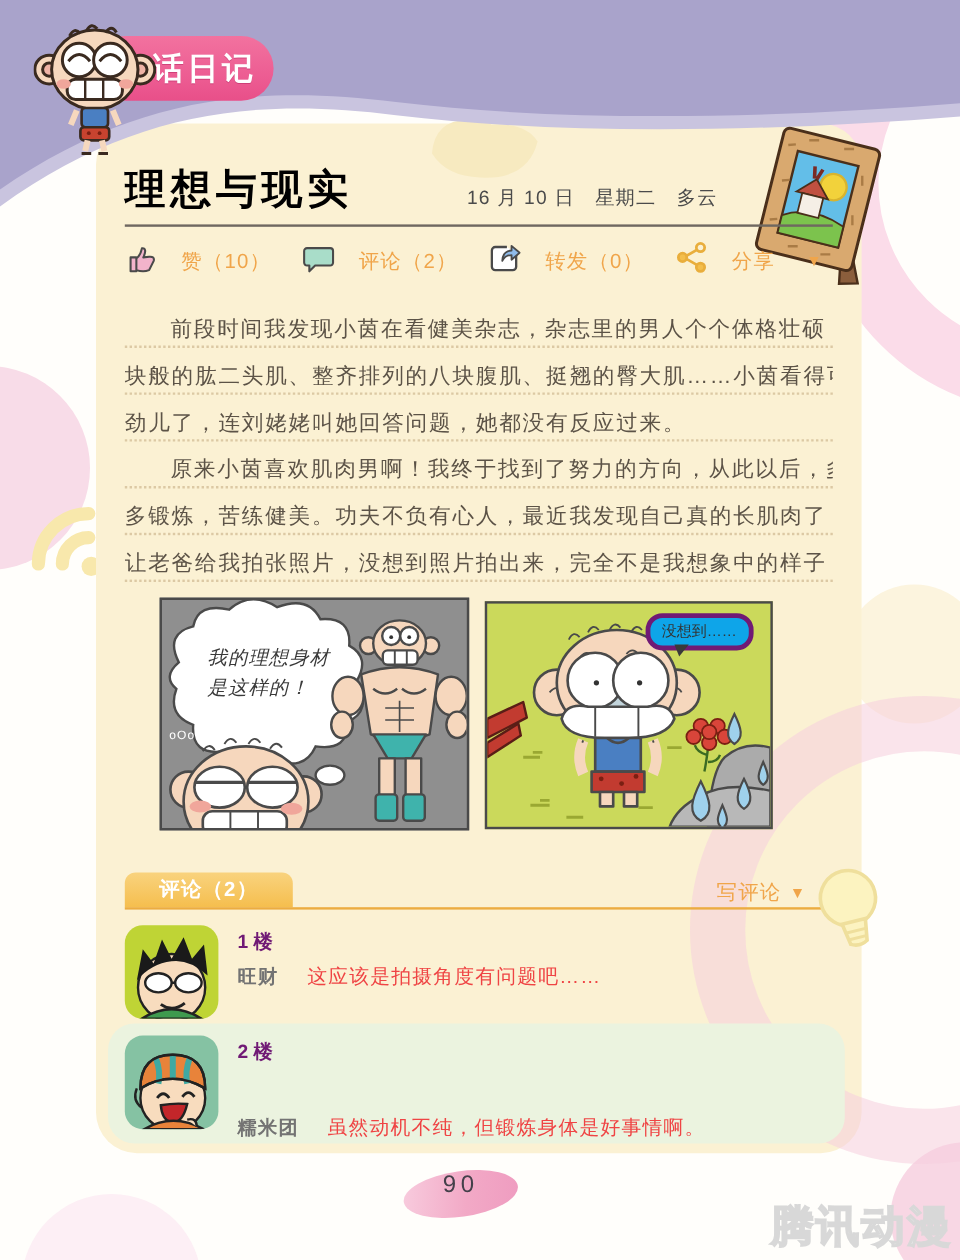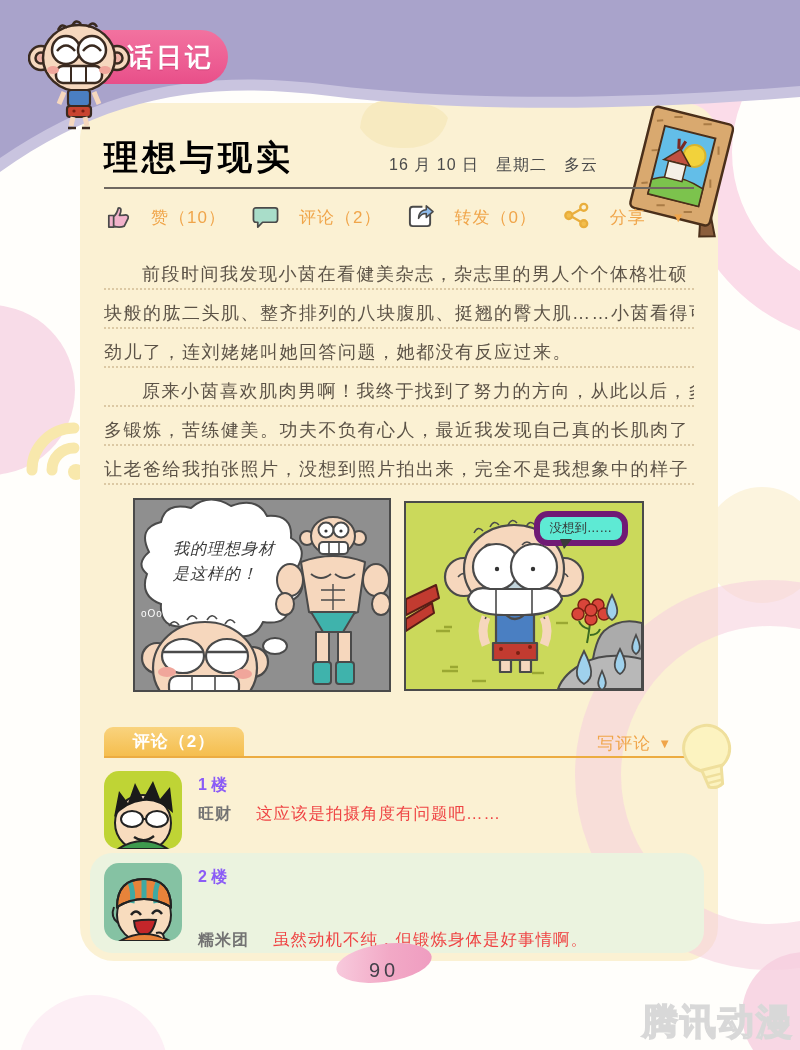--- a/index.html
+++ b/index.html
@@ -78,21 +78,21 @@
   
   .panel { position:absolute; border:2px solid #4a4a4a; overflow:hidden; }
   .panel1 { left:53px;  top:395px; width:258px; height:194px; background:#8F8F8F; }
   .panel2 { left:324px; top:398px; width:240px; height:190px; background:#CBD95B; }
   .thought-text {
     position:absolute; left:38px; top:36px; width:130px;
     font-size:16px; color:#3a3a3a; line-height:25px; letter-spacing:1px;font-style:italic;
   }
   .snore { position:absolute; left:6px; top:108px; color:#fff; font-size:10px; line-height:11px; letter-spacing:1px; }
   .speech2 {
-    position:absolute; right:14px; top:8px; background:#5eead4; border:6px solid #701a75;
+    position:absolute; right:14px; top:8px; background:#0ea5e9; border:4px solid #701a75;
     border-radius:14px; padding:3px 10px; font-size:12.5px; color:#333;
   }
   .speech2:after {
     content:""; position:absolute; left:20px; bottom:-9px; width:0; height:0;
     border-left:4px solid transparent; border-right:8px solid transparent;
     border-top:10px solid #3a3a3a;
   }
 
   
   .cmt-tab {
@@ -105,35 +105,35 @@
   .write-link {
     position:absolute; right:46px; top:629px; display:flex; align-items:center; gap:7px;
     color:#F0A54A; font-size:17px; letter-spacing:1px; cursor:pointer;
   }
 
   .avatar {
     position:absolute; width:78px; height:78px; border-radius:15px; overflow:hidden;
   }
   .av1 { left:24px; top:668px; background:#BFD435; }
   .av2 { left:24px; top:760px; background:#85C2A3; }
-  .floor { position:absolute; left:118px; font-size:16px; font-weight:bold; color:#8b5cf6; }
+  .floor { position:absolute; left:118px; font-size:16px; font-weight:bold; color:#701a75; }
   .floor1 { top:672px; } .floor2 { top:764px; }
   .cmt-row { position:absolute; left:118px; display:flex; gap:24px; align-items:baseline; }
   .cmt-row1 { top:700px; } .cmt-row2 { top:792px;margin-top:34px; }
   .cmt-name { color:#737373; font-size:16px; font-weight:bold; letter-spacing:1px; }
   .cmt-text { color:#ef4444; font-size:16.5px; letter-spacing:1px; }
   .green-panel {
     position:absolute; left:10px; right:14px; top:750px; height:100px;
     background:#EBF3DF; border-radius:22px;
   }
 
   
   .pagenum-wrap {
-    position:absolute; left:336px; top:944px; width:96px; height:38px;
-    display:flex; align-items:flex-end; justify-content:center;
+    position:absolute; left:336px; top:976px; width:96px; height:38px;
+    display:flex; align-items:flex-start; justify-content:center;
   }
   .brush {
     position:absolute; inset:0; border-radius:50%;
     background:linear-gradient(100deg,#F8CCDE 0%,#F2A9C6 55%,#EF9CC0 100%);
     transform:rotate(-8deg);
   }
   .pagenum { position:relative; font-size:20px; color:#44404a; letter-spacing:4px; }
   .watermark {
     position:absolute; right:6px; top:998px; font-size:36px; font-weight:700;
     letter-spacing:2px; color:#F1F1F1; -webkit-text-stroke:1.5px #D8D8D8;

